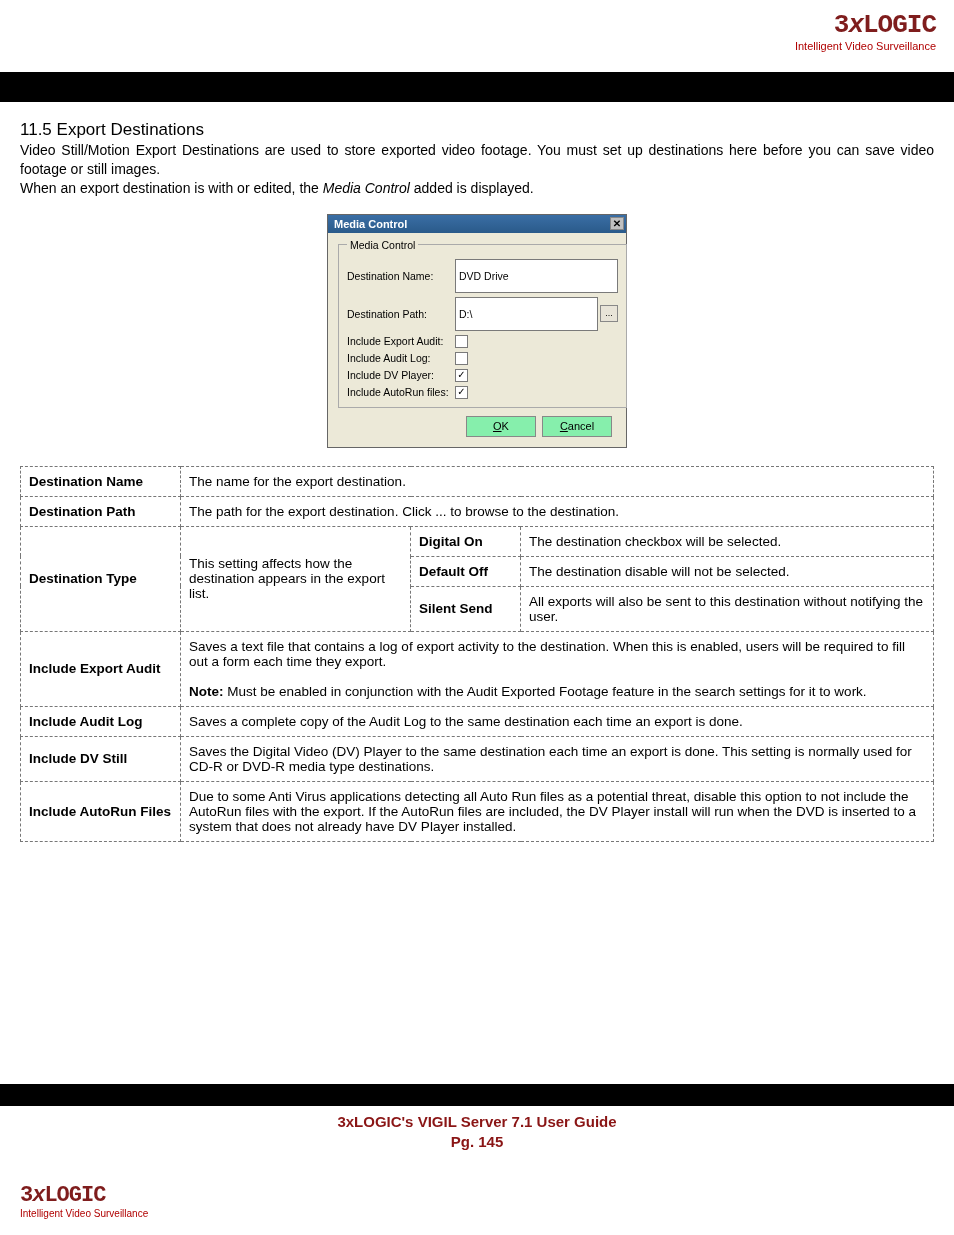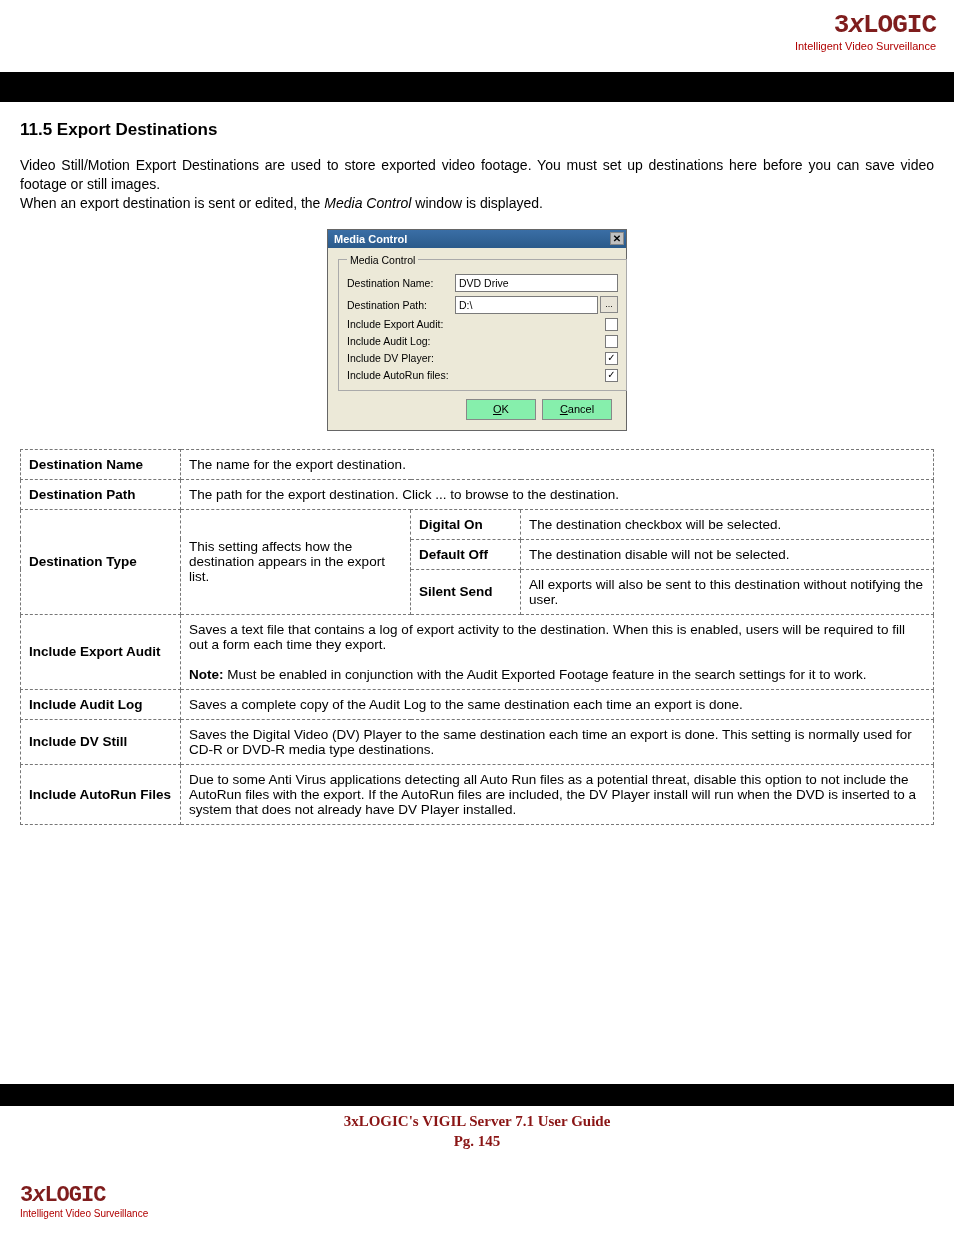--- a/index.html
+++ b/index.html
@@ -3,65 +3,65 @@
 <meta charset="utf-8">
 <style>
   * { box-sizing: border-box; margin: 0; padding: 0; }
   body { width: 954px; height: 1235px; font-family: Verdana, Arial, sans-serif; font-size: 13px; color: #000; position: relative; background: #fff; }
   .top-logo { position: absolute; top: 10px; right: 18px; text-align: right; }
   .logo-main { font-size: 26px; font-weight: bold; letter-spacing: -1px; color: #7f1d1d; font-family: Liberation Mono, monospace; }
   .logo-main .x { font-style: italic; }
   .logo-sub { color: #b00000; font-size: 11px; font-family: Arial, sans-serif; }
   .topbar { position: absolute; top: 72px; left: 0; width: 100%; height: 30px; background: #000; }
   .content { position: absolute; top: 120px; left: 20px; right: 20px; }
-  .section-heading { font-weight: bold; font-size: 17px; margin-bottom: 16px; }
+  .section-heading { font-weight: normal; font-size: 17px; margin-bottom: 1px; }
   .para { font-size: 14px; line-height: 1.35; text-align: justify; }
   .dialog-wrap { text-align: center; margin: 16px 0 18px; }
   .dialog { display: inline-block; width: 300px; border: 1px solid #666; background: #ece9d8; text-align: left; font-family: Tahoma, sans-serif; font-size: 11px; }
   .dlg-title { background: linear-gradient(#3a6ea5,#2a5a8a); color: #fff; padding: 3px 6px; font-size: 11px; font-weight: bold; position: relative; }
   .dlg-close { position: absolute; right: 2px; top: 2px; width: 14px; height: 13px; background: #c0c0c0; border: 1px solid #888; color: #000; font-size: 10px; line-height: 11px; text-align: center; font-family: Arial,sans-serif; }
   .dlg-body { padding: 6px 10px 10px; }
   .dlg-body fieldset { border: 1px solid #aaa; padding: 8px 8px 4px; margin-bottom: 8px; }
   .dlg-body legend { font-size: 10.5px; padding: 0 3px; }
-  .frow { display: flex; align-items: center; margin-bottom: 4px; justify-content: space-between; }
+  .frow { display: flex; align-items: center; margin-bottom: 4px; }
   .flabel { width: 108px; font-size: 10.5px; }
-  .finput { flex: 1; height: 17px; border: 1px solid #7a7a7a; background: #fff; font-size: 10.5px; padding: 8px 3px; }
+  .finput { flex: 1; height: 17px; border: 1px solid #7a7a7a; background: #fff; font-size: 10.5px; padding: 16px 3px; }
   .fbtn-browse { width: 18px; height: 17px; border: 1px solid #888; background: #e8e4d8; font-size: 9px; margin-left: 2px; text-align: center; line-height: 14px; }
   .fcheck { width: 13px; height: 13px; border: 1px solid #7a7a7a; background: #fff; display: inline-flex; align-items: center; justify-content: center; font-size: 10px; line-height: 10px; }
   .dlg-buttons { text-align: right; padding-right: 4px; }
   .dbtn { display: inline-block; width: 70px; height: 21px; border: 1px solid #888; background: #86efac; font-size: 11px; margin-left: 3px; text-align: center; line-height: 19px; }
   .dbtn u { text-decoration: underline; }
   .tbl { width: 100%; border-collapse: collapse; font-size: 13.5px; }
   .tbl td, .tbl th { border: 1px dashed #777; padding: 7px 8px; vertical-align: middle; text-align: left; }
   .lh { font-weight: bold; text-align: center; width: 160px; }
   .innerlh { font-weight: bold; text-align: center; width: 110px; }
   .note-b { font-weight: bold; }
   .footer-bar { position: absolute; top: 1084px; left: 0; width: 100%; height: 22px; background: #000; }
-  .footer-text { position: absolute; top: 1112px; left: 0; width: 100%; text-align: center; font-family: Liberation Serif, serif; color: #8a1515; font-weight: bold; font-size: 15px; line-height: 1.3; }
+  .footer-text { position: absolute; top: 1112px; left: 0; width: 100%; text-align: center; font-family: Liberation Sans, sans-serif; color: #8a1515; font-weight: bold; font-size: 15px; line-height: 1.3; }
   .bottom-logo { position: absolute; top: 1183px; left: 20px; }
   .bottom-logo .logo-main { font-size: 22px; }
   .bottom-logo .logo-sub { font-size: 10px; }
   .chev { display:inline-block; width:0; height:0; border-left:4px solid transparent; border-right:4px solid transparent; border-top:5px solid #000; vertical-align:middle; }
   .selwrap { flex:1; display:flex; }
   .selbtn { width:16px; height:18px; border:1px solid #888; background:#e8e4d8; display:flex; align-items:center; justify-content:center; }
 </style>
 </head>
 <body>
 
 <div class="top-logo">
   <div class="logo-main"><span>3</span><span class="x">x</span><span>LOGIC</span></div>
   <div class="logo-sub">Intelligent Video Surveillance</div>
 </div>
 <div class="topbar"></div>
 
 <div class="content">
   <div class="section-heading">11.5 Export Destinations</div>
   <p class="para">Video Still/Motion Export Destinations are used to store exported video footage. You must set up destinations here before you can save video footage or still images.</p>
   <p class="para">
-    <span>When an export destination is sent or edited, the </span><em>Media Control</em><span> window is displayed.</span>
+    <span>When an export destination is with or edited, the </span><em>Media Control</em><span> added is displayed.</span>
   </p>
 
   <div class="dialog-wrap">
     <div class="dialog">
       <div class="dlg-title">
         <span>Media Control</span>
         <span class="dlg-close">✕</span>
       </div>
       <div class="dlg-body">
         <fieldset>

